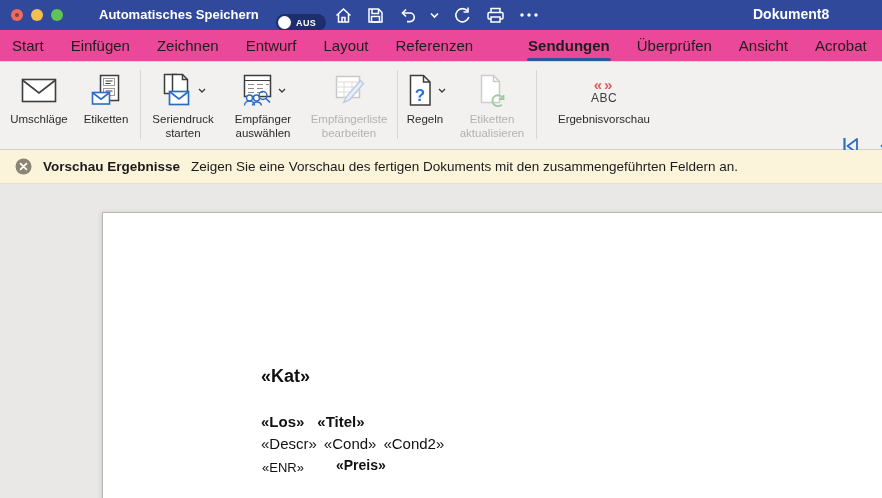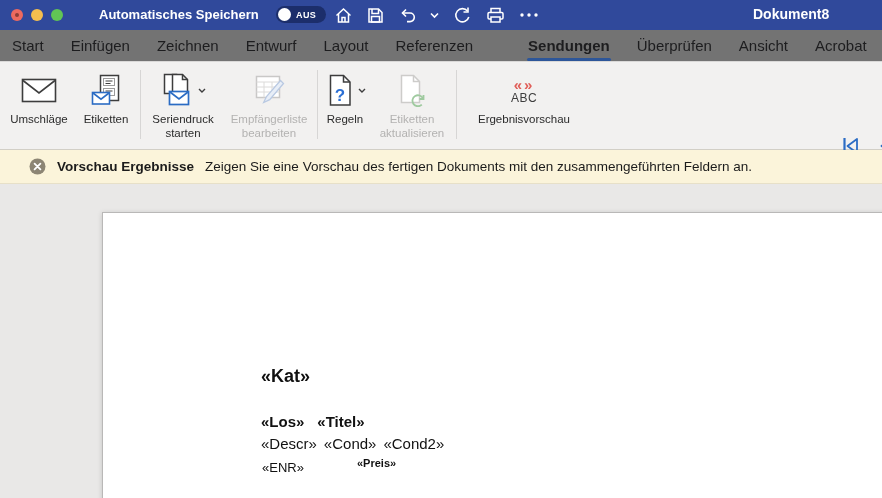--- a/index.html
+++ b/index.html
@@ -10,60 +10,60 @@
   }
   
   .titlebar{position:absolute;top:0;left:0;right:0;height:30px;background:#30499b;}
   .lights{position:absolute;left:11px;top:9px;display:flex;gap:8px;}
   .light{width:12px;height:12px;border-radius:50%;position:relative;}
   .light.red{background:#ed6a5f;}
   .light.red::after{content:"";position:absolute;left:4px;top:4px;width:4px;height:4px;border-radius:50%;background:#8e3d36;}
   .light.yellow{background:#f5bf4f;}
   .light.green{background:#61c555;}
   .autosave-label{position:absolute;left:99px;top:7px;color:#fff;font-size:13px;font-weight:700;}
-  .toggle{position:absolute;left:276px;top:6px;width:50px;height:17px;border-radius:9px;background:#1c2e6b;display:flex;align-items:center;cursor:default;}
+  .toggle{position:absolute;left:276px;top:14px;width:50px;height:17px;border-radius:9px;background:#1c2e6b;display:flex;align-items:center;cursor:default;}
   .knob{width:13px;height:13px;border-radius:50%;background:#fff;margin-left:2px;}
   .toggle-label{color:#fff;font-size:9px;font-weight:700;margin-left:5px;letter-spacing:.4px;}
   .tb-icons{position:absolute;left:334px;top:5px;display:flex;align-items:center;gap:13px;height:20px;}
   .tb-icons svg{display:block;}
   .doc-title{position:absolute;left:728px;top:6px;color:#fff;font-size:14px;font-weight:700;padding-left:25px;}
   
-  .tabbar{position:absolute;top:30px;left:0;right:0;height:31px;background:#737373;border-bottom:1px solid #dad9d8;
+  .tabbar{position:absolute;top:30px;left:0;right:0;height:31px;background:#ec4899;border-bottom:1px solid #dad9d8;
     display:flex;align-items:center;padding-left:12px;gap:27px;font-size:15px;color:#1d1d1f;}
   .tab{position:relative;white-space:nowrap;cursor:default;}
   .tab.active{font-weight:700;margin-left:28px;}
   .tab.active::after{content:"";position:absolute;left:-1px;right:-1px;bottom:-7px;height:3px;background:#2d5699;border-radius:1.5px;}
   
   .ribbon{position:absolute;top:62px;left:0;right:0;height:87px;background:#f2f1f0;border-bottom:1px solid #d2cfc6;
     display:flex;align-items:stretch;padding-left:4px;}
   .rbtn{display:flex;flex-direction:column;align-items:center;padding-top:6px;font-size:11.5px;color:#2b2b2b;
     text-align:center;line-height:1.22;cursor:default;flex:none;}
   .rbtn .icon-wrap{height:44px;display:flex;align-items:center;justify-content:center;gap:3px;}
   .rbtn.disabled{color:#b3b2b1;}
   .vdiv{width:1px;background:#d7d6d5;margin:8px 2px 10px 2px;flex:none;}
   .nav-abs{position:absolute;}
   .find-row{position:absolute;left:831px;top:108px;display:flex;align-items:center;gap:4px;font-size:11.5px;color:#2b2b2b;}
   .preview-glyph{display:flex;flex-direction:column;align-items:center;line-height:1;}
   .preview-glyph .chevs{color:#e05e58;font-weight:700;font-size:15px;letter-spacing:2px;}
   .preview-glyph .abc{color:#3d3d3d;font-size:12px;margin-top:0;letter-spacing:.5px;text-align:center;}
   
   .msgbar{position:absolute;top:150px;left:0;right:0;height:33px;background:#fbf4da;border-bottom:1px solid #e7e0c8;
-    display:flex;align-items:center;padding-left:29px;gap:11px;}
+    display:flex;align-items:center;padding-left:15px;gap:11px;}
   .msg-title{font-weight:700;font-size:13.5px;color:#1b1b1b;white-space:nowrap;}
   .msg-text{font-size:13.5px;color:#1b1b1b;white-space:nowrap;}
   
   .docarea{position:absolute;top:184px;left:0;right:0;bottom:0;background:#e9e8e7;overflow:hidden;}
   .page{position:absolute;left:102px;top:28px;width:800px;height:310px;background:#fff;
     border:1px solid #b9b8b7;box-shadow:0 1px 5px rgba(0,0,0,.16);}
   .page .field{color:#111;}
   .f-kat{position:absolute;left:158px;top:153px;font-size:18px;font-weight:700;}
   .f-line1{position:absolute;left:158px;top:200px;font-size:15px;font-weight:700;display:flex;gap:13px;}
   .f-line2{position:absolute;left:158px;top:222px;font-size:15px;display:flex;gap:7px;}
   .f-enr{position:absolute;left:159px;top:247px;font-size:13px;}
-  .f-preis{position:absolute;left:254px;top:244px;font-size:11px;font-weight:700;}
+  .f-preis{position:absolute;left:233px;top:244px;font-size:14px;font-weight:700;}
 </style>
 </head>
 <body>
 
 <div class="titlebar">
   <div class="lights">
     <div class="light red"></div>
     <div class="light yellow"></div>
     <div class="light green"></div>
   </div>
@@ -159,20 +159,39 @@
         <rect x="8.5" y="18.5" width="19" height="13" fill="#fff" stroke="#2b6cc4" stroke-width="1.7"></rect>
         <path d="M9 19 l9 7 l9 -7" fill="none" stroke="#2b6cc4" stroke-width="1.7"></path>
       </svg>
       <svg class="chev" width="8" height="5" viewBox="0 0 8 5" fill="none" stroke="#3d3d3d" stroke-width="1.4">
           <path d="M1 1 L4 4 L7 1"></path>
         </svg>
     </div>
     <div>Seriendruck starten</div>
   </div>
 
+  <div class="rbtn" style="width:80px">
+    <div class="icon-wrap">
+      <svg width="34" height="34" viewBox="0 0 34 34">
+        <rect x="3.5" y="2.5" width="26" height="21" fill="#fff" stroke="#3d3d3d" stroke-width="1.5"></rect>
+        <path d="M3.5 7.5 h26" stroke="#3d3d3d"></path>
+        <path d="M7 11.5 h6 M16 11.5 h6 M25 11.5 h3 M7 15.5 h6 M16 15.5 h6 M7 19.5 h6 M16 19.5 h6" stroke="#8a8a8a"></path>
+        <circle cx="8.5" cy="25" r="3" fill="#fff" stroke="#2b6cc4" stroke-width="1.4"></circle>
+        <path d="M3.5 32.5 a5 4.5 0 0 1 10 0" fill="none" stroke="#2b6cc4" stroke-width="1.4"></path>
+        <circle cx="15.5" cy="25" r="3" fill="#fff" stroke="#2b6cc4" stroke-width="1.4"></circle>
+        <path d="M11.5 32.5 a4.6 4.5 0 0 1 9 0" fill="none" stroke="#2b6cc4" stroke-width="1.4"></path>
+        <circle cx="22" cy="22.5" r="4" fill="none" stroke="#2b6cc4" stroke-width="1.5"></circle>
+        <path d="M25 25.5 l4 4" stroke="#2b6cc4" stroke-width="1.7"></path>
+      </svg>
+      <svg class="chev" width="8" height="5" viewBox="0 0 8 5" fill="none" stroke="#3d3d3d" stroke-width="1.4">
+          <path d="M1 1 L4 4 L7 1"></path>
+        </svg>
+    </div>
+    <div>Empfänger auswählen</div>
+  </div>
 
   <div class="rbtn disabled" style="width:92px">
     <div class="icon-wrap">
       <svg width="34" height="32" viewBox="0 0 34 32">
         <rect x="4.5" y="2.5" width="23" height="21" fill="#fff" stroke="#c9c8c7" stroke-width="1.5"></rect>
         <path d="M4.5 8 h23 M4.5 13 h23 M4.5 18 h23 M12 8 v15.5 M20 8 v15.5" stroke="#dcdbda"></path>
         <path d="M28.5 6.5 L14.5 22.5 l-2.8 6 6 -2.8 L31.5 9.5 z" fill="#e8eef7" stroke="#b9c9e2" stroke-width="1.3"></path>
       </svg>
     </div>
     <div>Empfängerliste bearbeiten</div>

